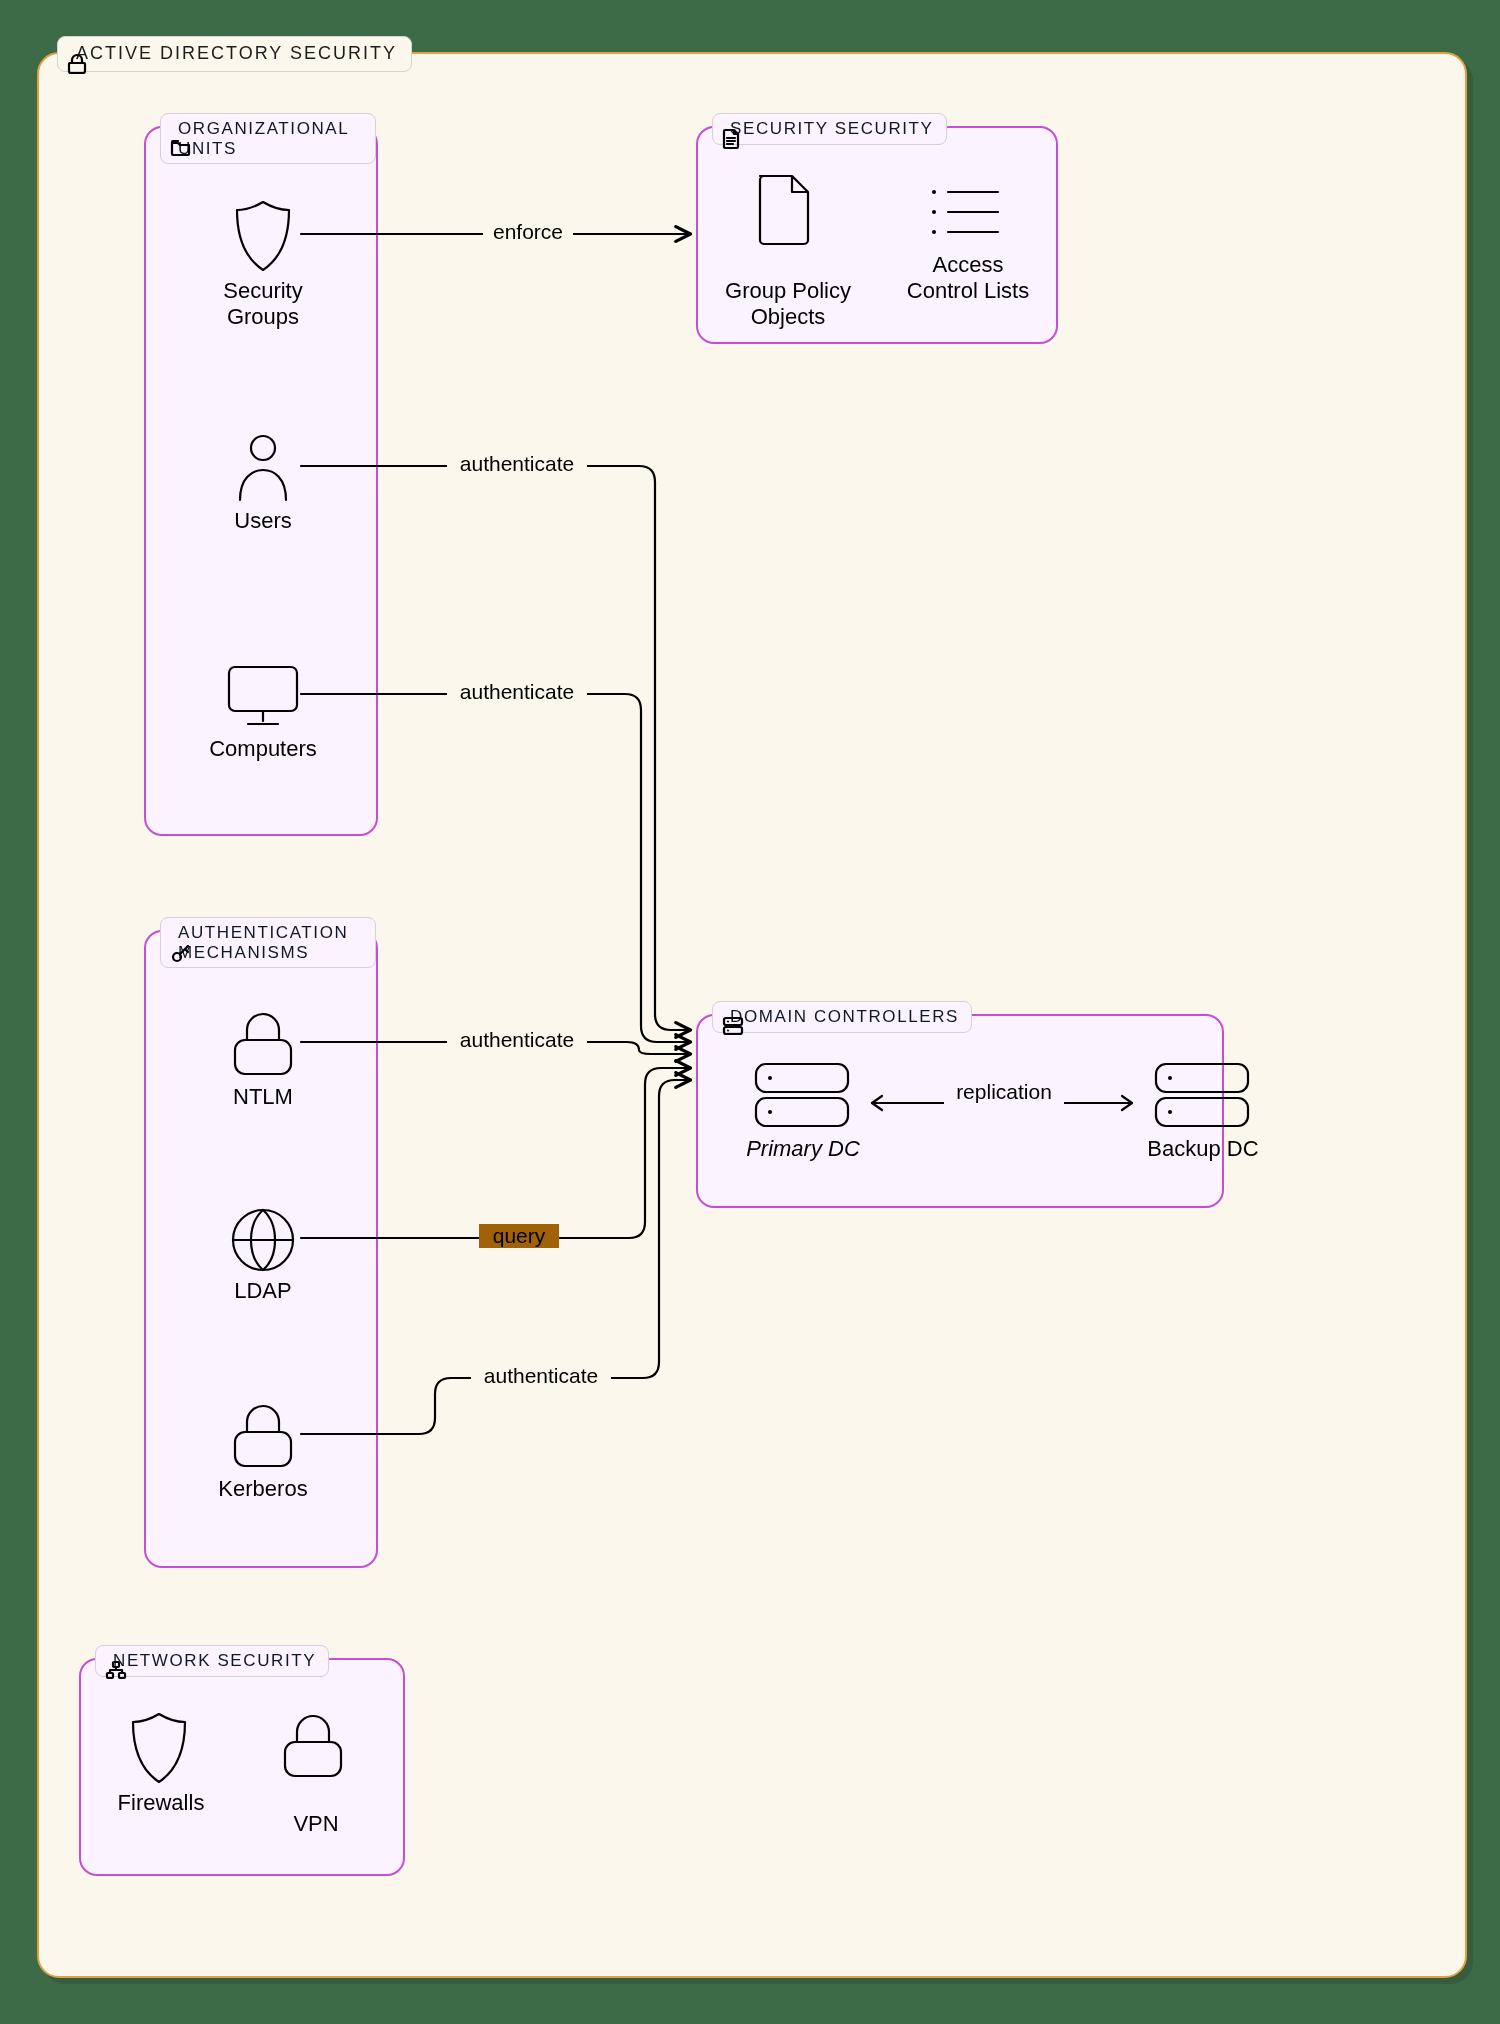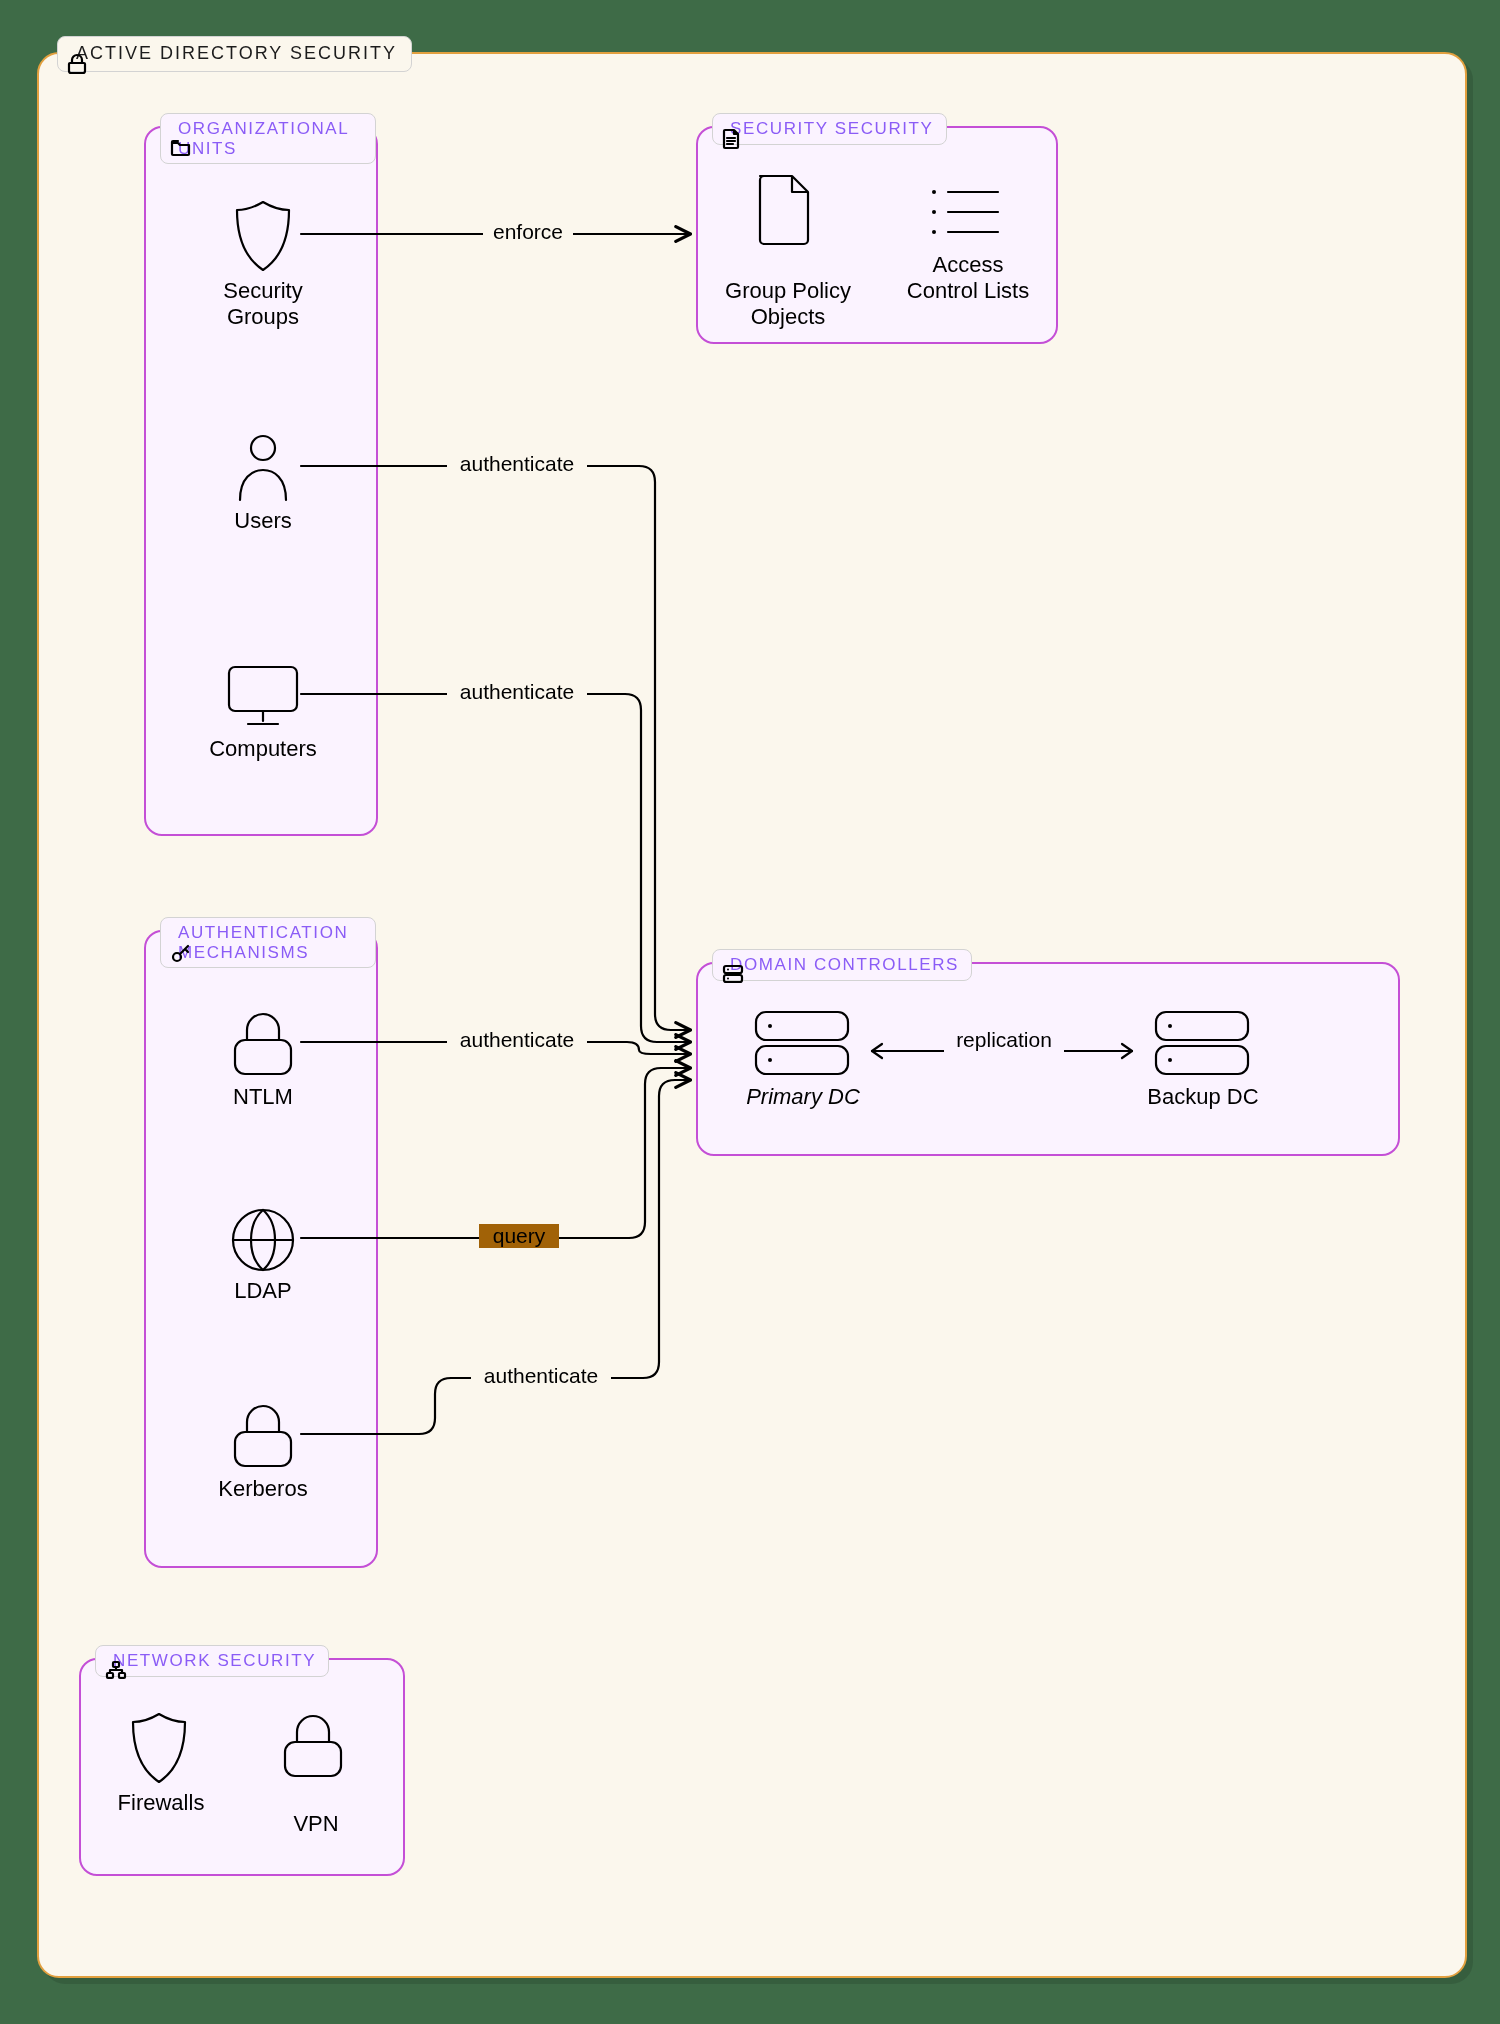--- a/index.html
+++ b/index.html
@@ -49,21 +49,21 @@
   }
   .group-label {
     position: absolute;
     top: -15px;
     left: 14px;
     background: #fbf3ff;
     border: 1px solid #d3d3d3;
     border-radius: 8px;
     font-size: 17px;
     letter-spacing: 1.6px;
-    color: #8b5cf6;
+    color: #0f172a;
     padding: 5px 12px 5px 10px;
     display: flex;
     align-items: center;
     gap: 7px;
     line-height: 1.15;
   }
   .group-label.twoline { flex-direction: row; align-items: center; }
   .group-label .lbltext { display: block; max-width: 190px; }
   .node-label {
     font-size: 22px;
@@ -189,21 +189,21 @@
 
       <span style="position:absolute; top:470px; left:83px;">
         <svg width="68" height="70">
             <path class="st" d="M18 30 V20 a16 16 0 0 1 32 0 V30"></path>
             <rect class="st" x="6" y="30" width="56" height="34" rx="10"></rect>
           </svg>
       </span>
       <div class="node-label" style="top:544px; left:50px; width:134px;">Kerberos</div>
     </div>
 
-    <div class="group" style="top:908px; left:657px; width:704px; height:194px;">
+    <div class="group" style="top:960px; left:657px; width:528px; height:194px;">
       <div class="group-label">
         <span>
           <svg width="20" height="18">
               <rect class="st" x="1" y="1" width="18" height="7" rx="2"></rect>
               <rect class="st" x="1" y="10" width="18" height="7" rx="2"></rect>
               <circle cx="5" cy="4.5" r="1" fill="#000"></circle>
               <circle cx="5" cy="13.5" r="1" fill="#000"></circle>
             </svg>
         </span>
         <span>DOMAIN CONTROLLERS</span>

